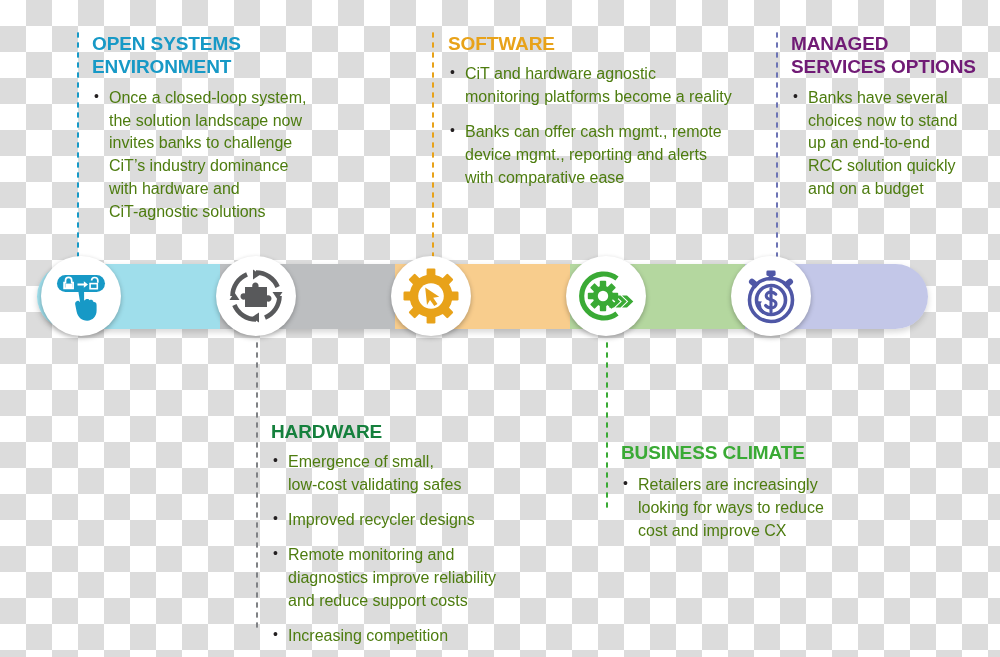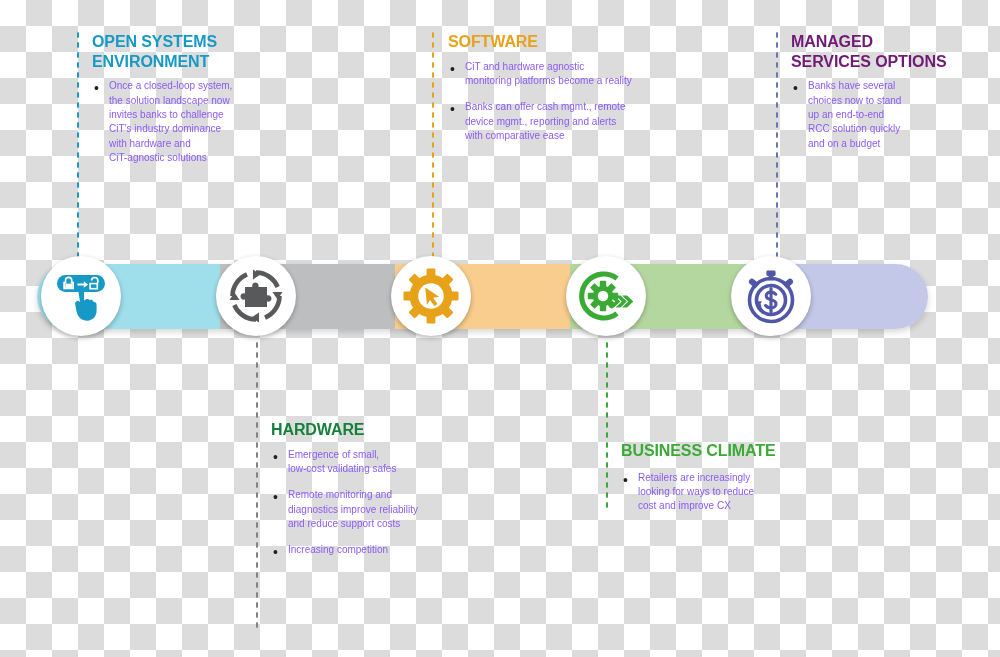--- a/index.html
+++ b/index.html
@@ -19,37 +19,37 @@
     background-position: 0 0, 26px 26px;
     overflow: hidden;
   }
 
   
   .callout {
     position: absolute;
   }
   .callout-title {
     font-weight: bold;
-    font-size: 16px;
+    font-size: 19px;
     letter-spacing: -0.1px;
     line-height: 1.23;
     margin: 0 0 8px 0;
     white-space: pre-line;
   }
   .bullets {
     margin: 0;
     padding: 0;
     list-style: none;
   }
   .bullets li {
     position: relative;
     padding-left: 17px;
-    font-size: 10px;
+    font-size: 16px;
     line-height: 1.43;
-    color: #8b5cf6;
+    color: #4d7c0f;
     margin-bottom: 12px;
     white-space: pre-line;
   }
   .bullets li:last-child { margin-bottom: 0; }
   .bullets li::before {
     content: "\2022";
     position: absolute;
     left: 2px;
     top: -1px;
     font-size: 14px;
@@ -151,20 +151,21 @@
 RCC solution quickly
 and on a budget</li>
   </ul>
 </div>
 
 <div class="callout" style="left:271px; top:420px; width:250px;">
   <div class="callout-title" style="color:#15803d;">HARDWARE</div>
   <ul class="bullets" style="margin-top:6px;">
     <li>Emergence of small,
 low-cost validating safes</li>
+    <li>Improved recycler designs</li>
     <li>Remote monitoring and
 diagnostics improve reliability
 and reduce support costs</li>
     <li>Increasing competition</li>
   </ul>
 </div>
 
 <div class="callout" style="left:621px; top:441px; width:230px;">
   <div class="callout-title" style="color:#3aaa35;">BUSINESS CLIMATE</div>
   <ul class="bullets" style="margin-top:10px;">

